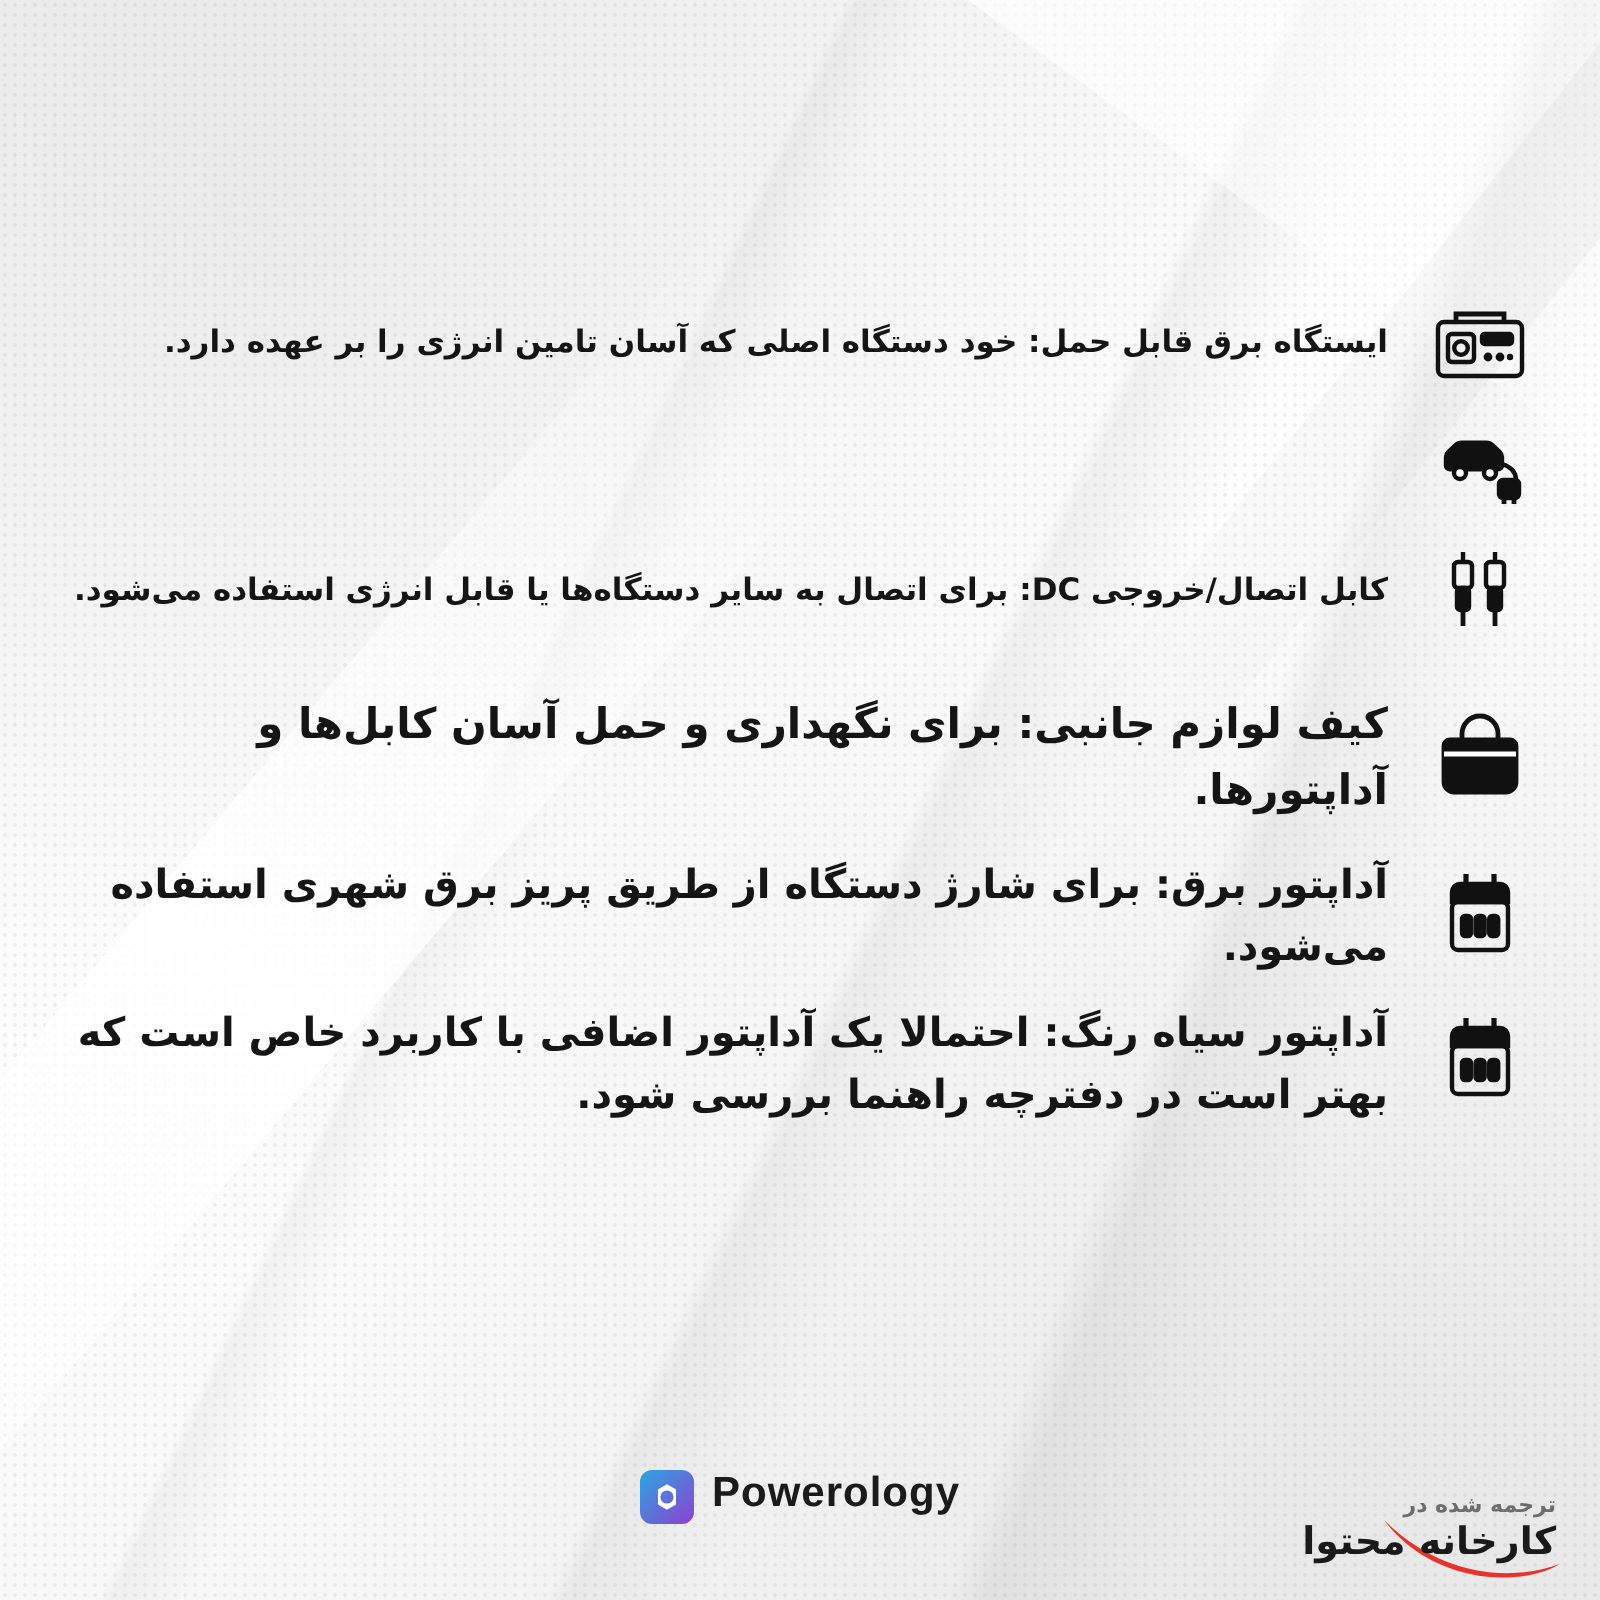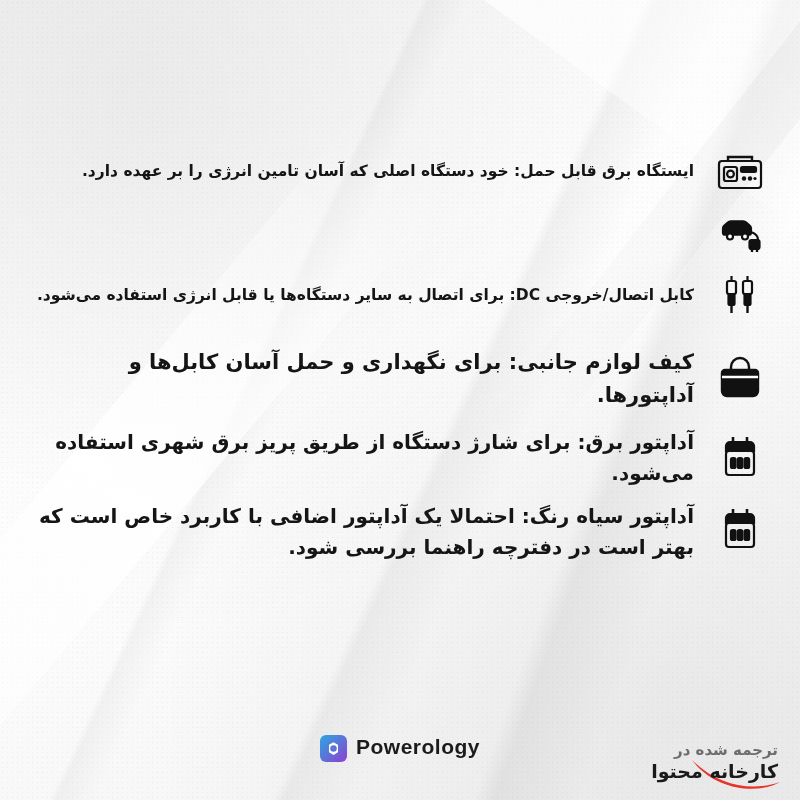--- a/index.html
+++ b/index.html
@@ -146,21 +146,21 @@
 
   .attrib {
     position: absolute;
     right: 22px;
     bottom: 16px;
     text-align: right;
     direction: rtl;
     line-height: 1.25;
   }
   .attrib .small {
-    font-size: 15px;
+    font-size: 11px;
     color: #6d6d6d;
     font-weight: 600;
   }
   .attrib .big {
     font-size: 19px;
     color: #1a1a1a;
     font-weight: 700;
     margin-top: 1px;
   }
   .swoosh {

